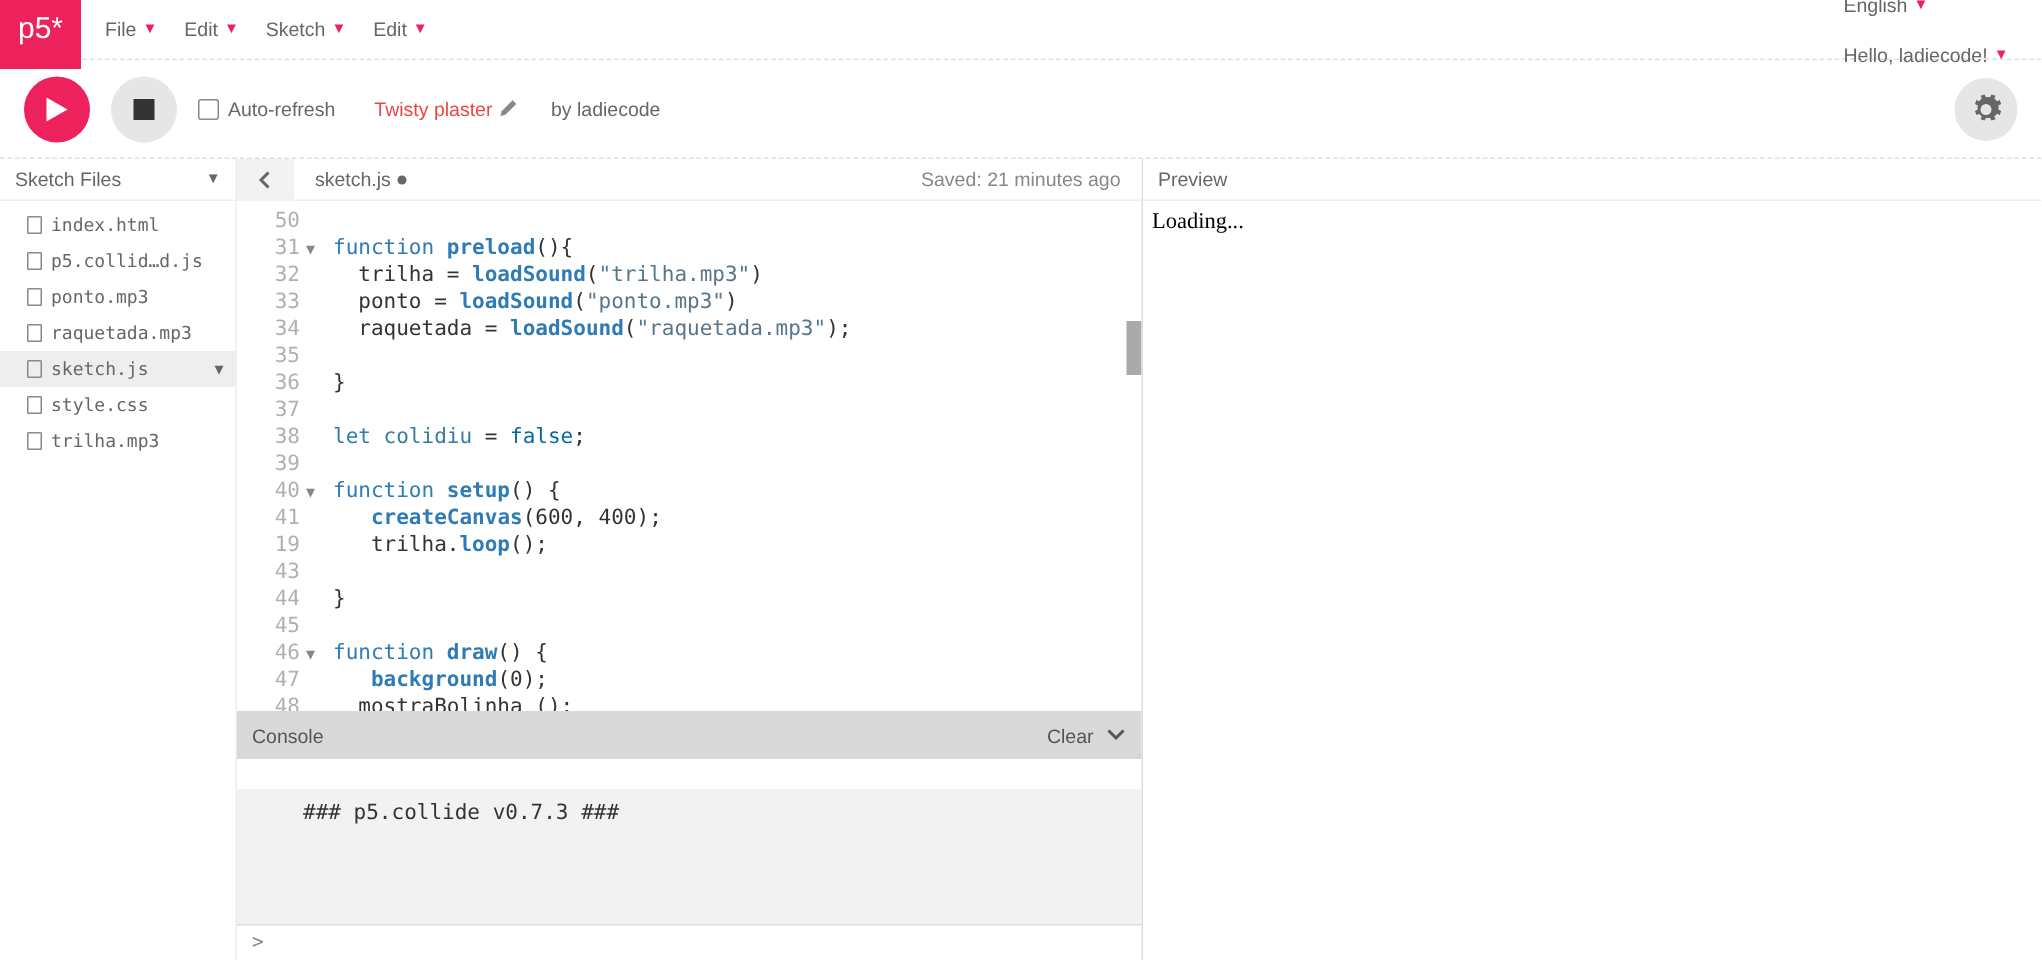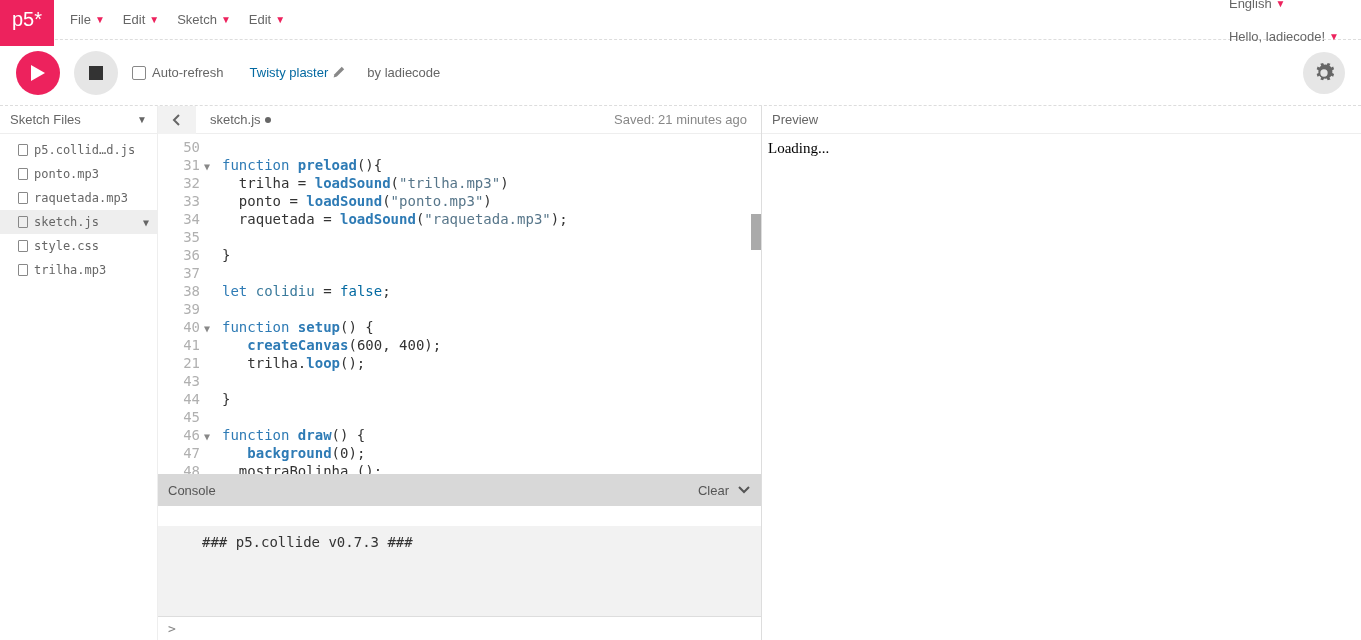--- a/index.html
+++ b/index.html
@@ -12,21 +12,21 @@
   .menu-item .caret { margin-left: 4px; font-size: 10px; color: #ed225d; }
   .right-menu { display: flex; gap: 10px; padding-right: 18px; flex-direction: column; }
   
   .toolbar { height: 66px; display: flex; align-items: center; padding: 0 16px; border-bottom: 1px dashed #ddd; gap: 14px; }
   .play-btn { width: 44px; height: 44px; border-radius: 50%; background: #ed225d; display: flex; align-items: center; justify-content: center; cursor: pointer; }
   .play-btn svg { fill: #fff; }
   .stop-btn { width: 44px; height: 44px; border-radius: 50%; background: #e6e6e6; display: flex; align-items: center; justify-content: center; cursor: pointer; }
   .stop-btn .square { width: 14px; height: 14px; background: #333; }
   .auto-refresh { display: flex; align-items: center; gap: 6px; font-size: 13px; color: #666; }
   .checkbox { width: 14px; height: 14px; border: 1.5px solid #888; border-radius: 2px; }
-  .sketch-name { color: #0369a1; font-size: 13px; margin-left: 12px; display: flex; align-items: center; gap: 4px; }
+  .sketch-name { color: #ef4444; font-size: 13px; margin-left: 12px; display: flex; align-items: center; gap: 4px; }
   .pencil-icon { width: 13px; height: 13px; }
   .byline { color: #666; font-size: 13px; margin-left: 8px; }
   .spacer { flex: 1; }
   .settings-btn { width: 42px; height: 42px; border-radius: 50%; background: #e6e6e6; display: flex; align-items: center; justify-content: center; cursor: pointer; }
   .settings-btn svg { fill: #666; }
   
   .main { display: flex; height: calc(640px - 40px - 66px); }
   
   .sidebar { width: 158px; border-right: 1px solid #eee; display: flex; flex-direction: column; }
   .sidebar-header { height: 28px; display: flex; align-items: center; padding: 0 10px; font-size: 13px; color: #666; justify-content: space-between; border-bottom: 1px solid #eee; }
@@ -134,20 +134,24 @@
 <div class="main">
 
   <div class="sidebar">
     <div class="sidebar-header">
       <span>Sketch Files</span>
       <span class="caret">▼</span>
     </div>
     <div class="file-list" id="file-list">
         <div class="file-item">
           <div class="file-icon"></div>
+          <span>index.html</span>
+        </div>
+        <div class="file-item">
+          <div class="file-icon"></div>
           <span>p5.collid…d.js</span>
         </div>
         <div class="file-item">
           <div class="file-icon"></div>
           <span>ponto.mp3</span>
         </div>
         <div class="file-item">
           <div class="file-icon"></div>
           <span>raquetada.mp3</span>
         </div>
@@ -187,21 +191,21 @@
           <div class="ln">32</div>
           <div class="ln">33</div>
           <div class="ln">34</div>
           <div class="ln">35</div>
           <div class="ln">36</div>
           <div class="ln">37</div>
           <div class="ln">38</div>
           <div class="ln">39</div>
           <div class="ln">40<span class="fold">▼</span></div>
           <div class="ln">41</div>
-          <div class="ln">21</div>
+          <div class="ln">19</div>
           <div class="ln">43</div>
           <div class="ln">44</div>
           <div class="ln">45</div>
           <div class="ln">46<span class="fold">▼</span></div>
           <div class="ln">47</div>
           <div class="ln">48</div>
           <div class="ln">49</div>
         </div>
       <div class="code-lines" id="code-lines"><div class="line"></div><div class="line"><span class="kw">function </span><span class="fn">preload</span><span class="plain">(){</span></div><div class="line"><span class="plain">  trilha = </span><span class="fn">loadSound</span><span class="plain">(</span><span class="str">"trilha.mp3"</span><span class="plain">)</span></div><div class="line"><span class="plain">  ponto = </span><span class="fn">loadSound</span><span class="plain">(</span><span class="str">"ponto.mp3"</span><span class="plain">)</span></div><div class="line"><span class="plain">  raquetada = </span><span class="fn">loadSound</span><span class="plain">(</span><span class="str">"raquetada.mp3"</span><span class="plain">);</span></div><div class="line"></div><div class="line"><span class="plain">}</span></div><div class="line"></div><div class="line"><span class="kw">let </span><span class="ident">colidiu</span><span class="plain"> = </span><span class="val">false</span><span class="plain">;</span></div><div class="line"></div><div class="line"><span class="kw">function </span><span class="fn">setup</span><span class="plain">() {</span></div><div class="line"><span class="plain">   </span><span class="fn">createCanvas</span><span class="plain">(</span><span class="num">600</span><span class="plain">, </span><span class="num">400</span><span class="plain">);</span></div><div class="line"><span class="plain">   trilha.</span><span class="fn">loop</span><span class="plain">();</span></div><div class="line"></div><div class="line"><span class="plain">}</span></div><div class="line"></div><div class="line"><span class="kw">function </span><span class="fn">draw</span><span class="plain">() {</span></div><div class="line"><span class="plain">   </span><span class="fn">background</span><span class="plain">(</span><span class="num">0</span><span class="plain">);</span></div><div class="line"><span class="plain">  mostraBolinha ();</span></div><div class="line"><span class="plain">  movimentaBolinha ();</span></div></div>
       <div class="scroll-thumb"></div>

